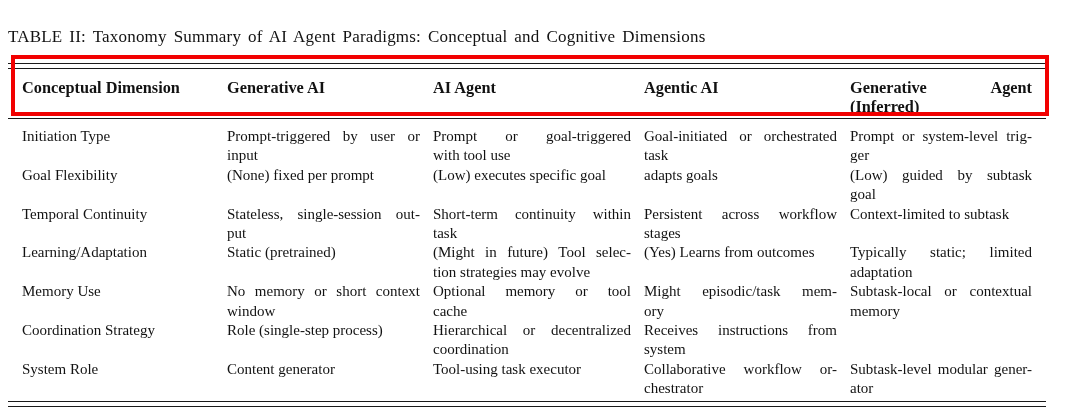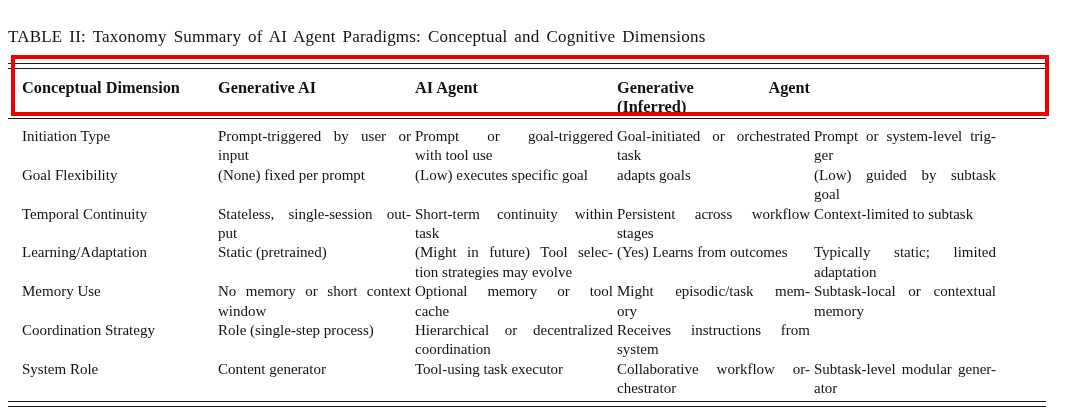--- a/index.html
+++ b/index.html
@@ -11,21 +11,21 @@
   .caption{
     position:absolute;top:27px;left:8px;width:1040px;
     text-align:left;font-size:17px;letter-spacing:.2px;word-spacing:2.5px;
     white-space:nowrap;
   }
   .table{position:absolute;left:8px;top:63px;width:1038px;}
   .toprule{height:4px;border-top:1.2px solid #1a1a1a;border-bottom:1.8px solid #1a1a1a;}
   .grid{
     display:grid;
     grid-template-columns:192px 193px 198px 193px 182px;
-    column-gap:4px;
+    column-gap:13px;
     padding-left:14px;padding-right:12px;
   }
   .header{
     padding-top:9px;height:40px;
     font-weight:bold;font-size:16.3px;line-height:19.4px;
   }
   .sep{border-top:1.7px solid #1a1a1a;}
   .tbody{padding-top:8px;}
   .row{height:38.8px;font-size:15px;line-height:19.4px;}
   .cell{overflow:visible;}
@@ -49,20 +49,23 @@
       <div class="cell">
         <div class="line">Conceptual Dimension</div>
       </div>
       <div class="cell">
         <div class="line">Generative AI</div>
       </div>
       <div class="cell">
         <div class="line">AI Agent</div>
       </div>
       <div class="cell">
+        <div class="line">Agentic AI</div>
+      </div>
+      <div class="cell">
         <div class="line jl">
           <span>Generative</span>
           <span>Agent</span>
         </div>
         <div class="line">(Inferred)</div>
       </div>
     </div>
   <div class="sep"></div>
   <div class="tbody">
       <div class="grid row">

